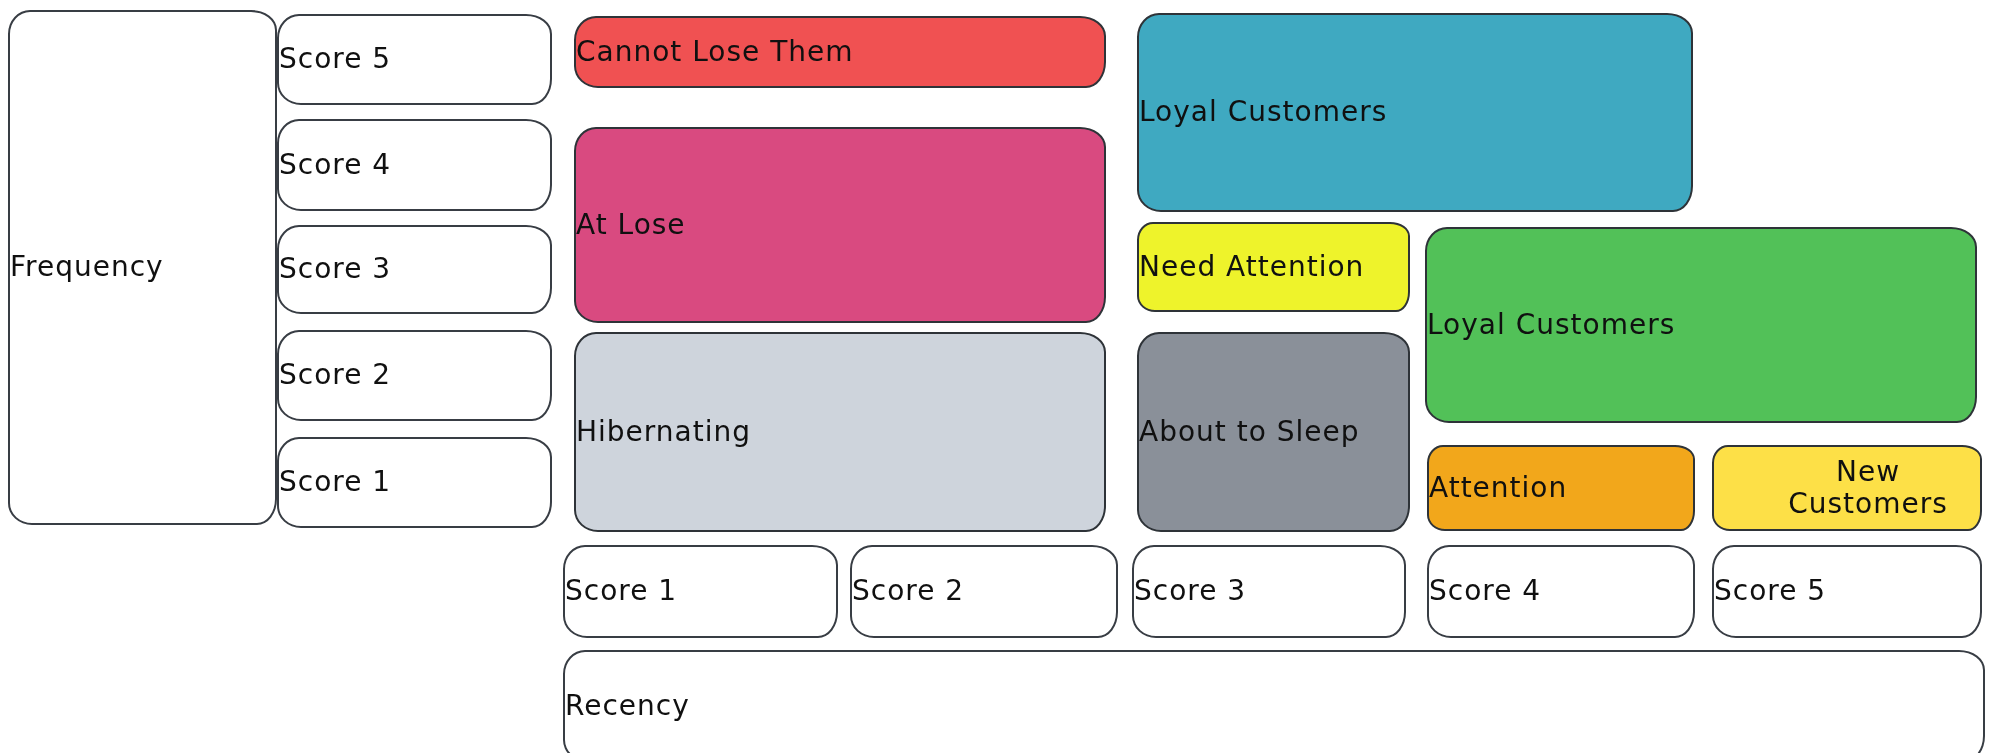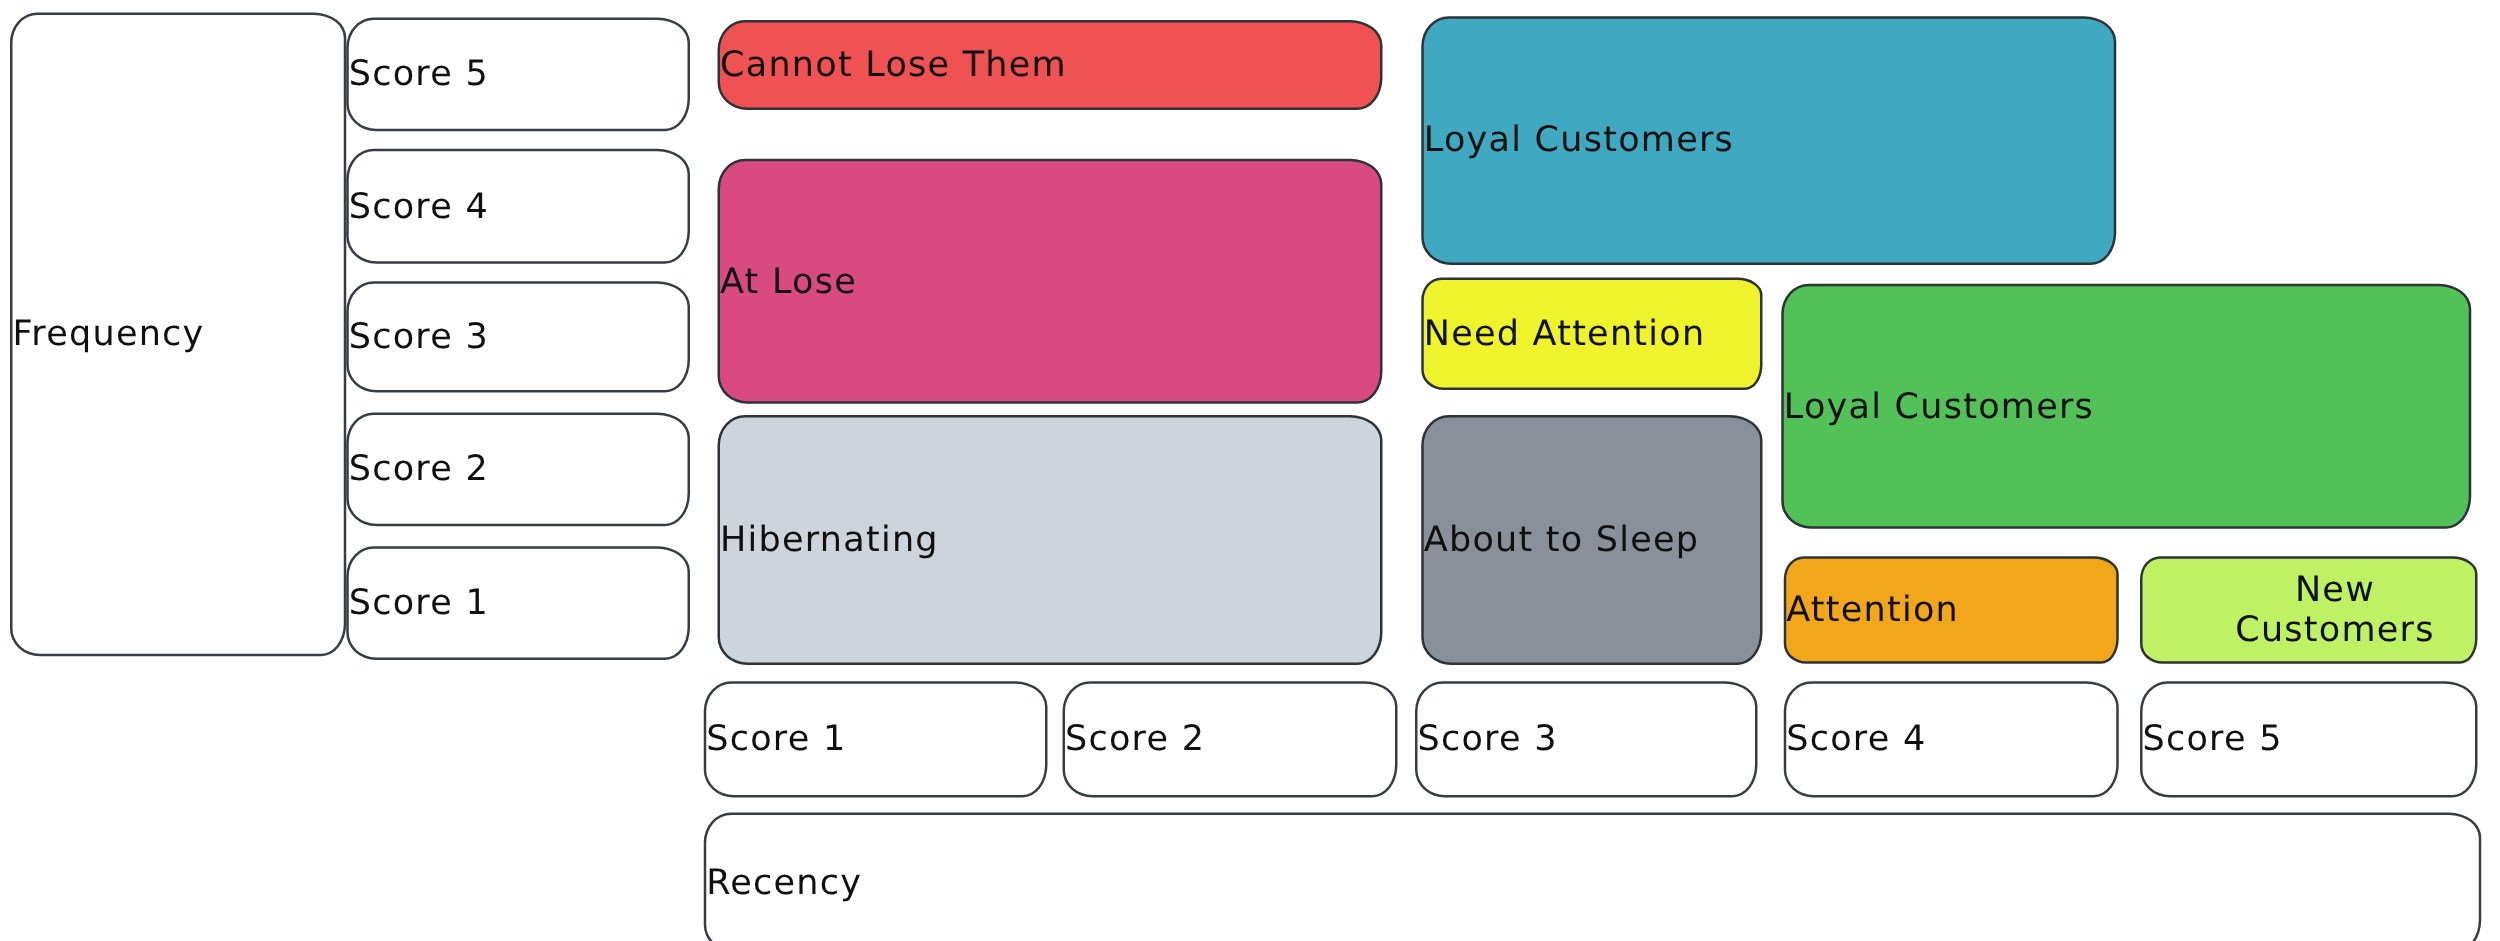--- a/index.html
+++ b/index.html
@@ -33,21 +33,21 @@
   
   .c-red    { background: #f05152; }
   .c-pink   { background: #d94a80; }
   .c-lgray  { background: #ced4dc; }
   .c-teal   { background: #3fa9c1; }
   .c-blue   { background: #4089ea; }
   .c-yellow { background: #eef32b; }
   .c-dgray  { background: #8a9099; }
   .c-green  { background: #52c158; }
   .c-orange { background: #f2a71b; }
-  .c-lime   { background: #bef264; padding-left: 42px; }
+  .c-lime   { background: #fde047; padding-left: 42px; }
 
   
   .freq-label { left: 8px;   top: 10px;  width: 269px; height: 515px; }
   .f5 { left: 277px; top: 14px;  width: 275px; height: 91px; }
   .f4 { left: 277px; top: 119px; width: 275px; height: 92px; }
   .f3 { left: 277px; top: 225px; width: 275px; height: 89px; }
   .f2 { left: 277px; top: 330px; width: 275px; height: 91px; }
   .f1 { left: 277px; top: 437px; width: 275px; height: 91px; }
 
   

